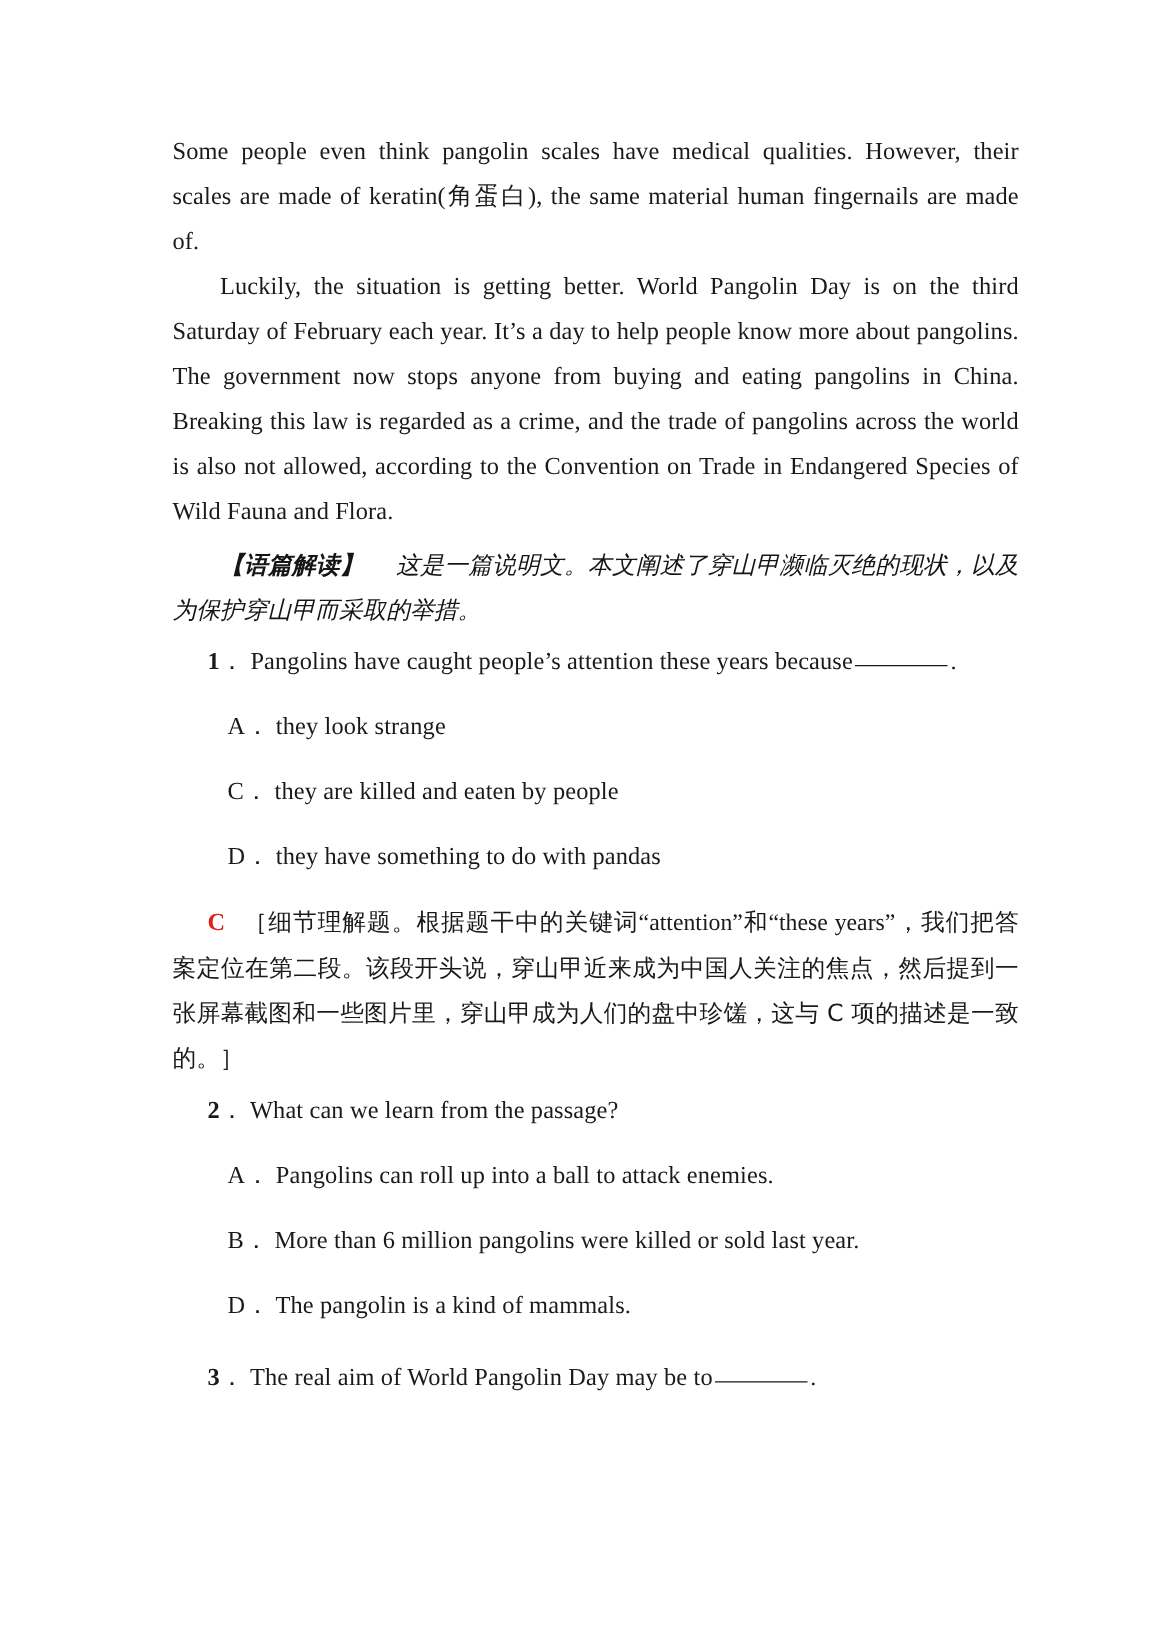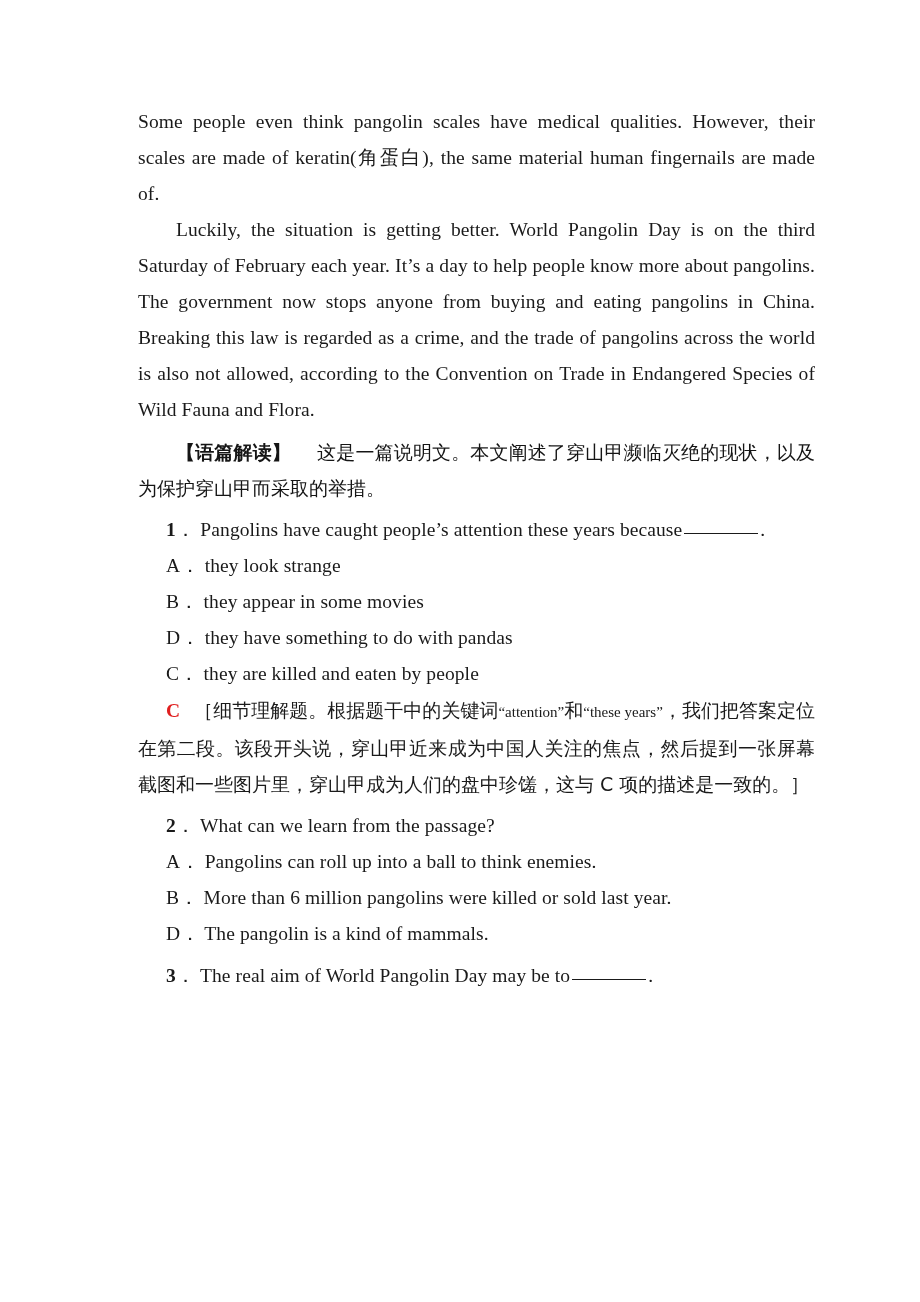--- a/index.html
+++ b/index.html
@@ -41,21 +41,21 @@
   
   .para-zh {
     font-size: 19px;
     line-height: 36px;
     margin: 0;
     text-align: justify;
     text-align-last: left;
     font-family: "DejaVu Sans", "Liberation Sans", sans-serif;
     color: #151515;
   }
-  .para-zh.indent { text-indent: 38px; }
+  .para-zh.indent { text-indent: 38px; font-style: italic; }
   .zh-head {
     font-weight: bold;
     font-family: "DejaVu Sans", "Liberation Sans", sans-serif;
   }
   .zh-gap { display: inline-block; width: 26px; }
 
   
   .q-line {
     font-size: 19.5px;
     line-height: 36px;
@@ -74,21 +74,21 @@
     width: 74px;
     border-bottom: 1.4px solid #1a1a1a;
     vertical-align: 2px;
     margin: 0 2px;
   }
 
   
   .opt-line {
     font-size: 19.5px;
     line-height: 36px;
-    margin: 0;
+    margin: 16px;
     padding-left: 28px;
     letter-spacing: 0.1px;
   }
   .opt-letter { }
   .opt-dot { letter-spacing: 0; }
   .opt-text { }
 
   
   .ans-block {
     font-size: 19px;
@@ -101,21 +101,21 @@
   }
   .ans-letter {
     color: #e01f1f;
     font-weight: bold;
     font-family: "Liberation Serif", "DejaVu Serif", serif;
     font-size: 19.5px;
   }
   .ans-gap { display: inline-block; width: 14px; }
   .en-inline {
     font-family: "Liberation Serif", "DejaVu Serif", serif;
-    font-size: 15px;
+    font-size: 19px;
   }
 
   .sp-6  { height: 6px; }
 </style>
 </head>
 <body>
 
 <div class="page">
   <div class="col">
 
@@ -131,43 +131,39 @@
     <div class="sp-6"></div>
     <p class="q-line">
       <span class="q-num">1</span><span class="q-sep">．</span>
       <span class="q-text">Pangolins have caught people’s attention these years because</span><span class="blank"></span><span>.</span>
     </p>
     <p class="opt-line">
       <span class="opt-letter">A</span><span class="opt-dot">．</span>
       <span class="opt-text">they look strange</span>
     </p>
     <p class="opt-line">
-      <span class="opt-letter">B</span><span class="opt-dot">．</span>
-      <span class="opt-text">they appear in some movies</span>
+      <span class="opt-letter">C</span><span class="opt-dot">．</span>
+      <span class="opt-text">they are killed and eaten by people</span>
     </p>
     <p class="opt-line">
       <span class="opt-letter">D</span><span class="opt-dot">．</span>
       <span class="opt-text">they have something to do with pandas</span>
-    </p>
-    <p class="opt-line">
-      <span class="opt-letter">C</span><span class="opt-dot">．</span>
-      <span class="opt-text">they are killed and eaten by people</span>
     </p>
     <p class="ans-block">
       <span class="ans-letter">C</span><span class="ans-gap"></span><span>［</span><span>细节理解题。根据题干中的关键词</span><span class="en-inline">“attention”</span><span>和</span><span class="en-inline">“these years”</span><span>，我们把答案定位在第二段。该段开头说，穿山甲近来成为中国人关注的焦点，然后提到一张屏幕截图和一些图片里，穿山甲成为人们的盘中珍馐，这与 C 项的描述是一致的。</span><span>］</span>
     </p>
 
     <div class="sp-6"></div>
     <p class="q-line">
       <span class="q-num">2</span><span class="q-sep">．</span>
       <span class="q-text">What can we learn from the passage?</span>
     </p>
     <p class="opt-line">
       <span class="opt-letter">A</span><span class="opt-dot">．</span>
-      <span class="opt-text">Pangolins can roll up into a ball to think enemies.</span>
+      <span class="opt-text">Pangolins can roll up into a ball to attack enemies.</span>
     </p>
     <p class="opt-line">
       <span class="opt-letter">B</span><span class="opt-dot">．</span>
       <span class="opt-text">More than 6 million pangolins were killed or sold last year.</span>
     </p>
     <p class="opt-line">
       <span class="opt-letter">D</span><span class="opt-dot">．</span>
       <span class="opt-text">The pangolin is a kind of mammals.</span>
     </p>
 

